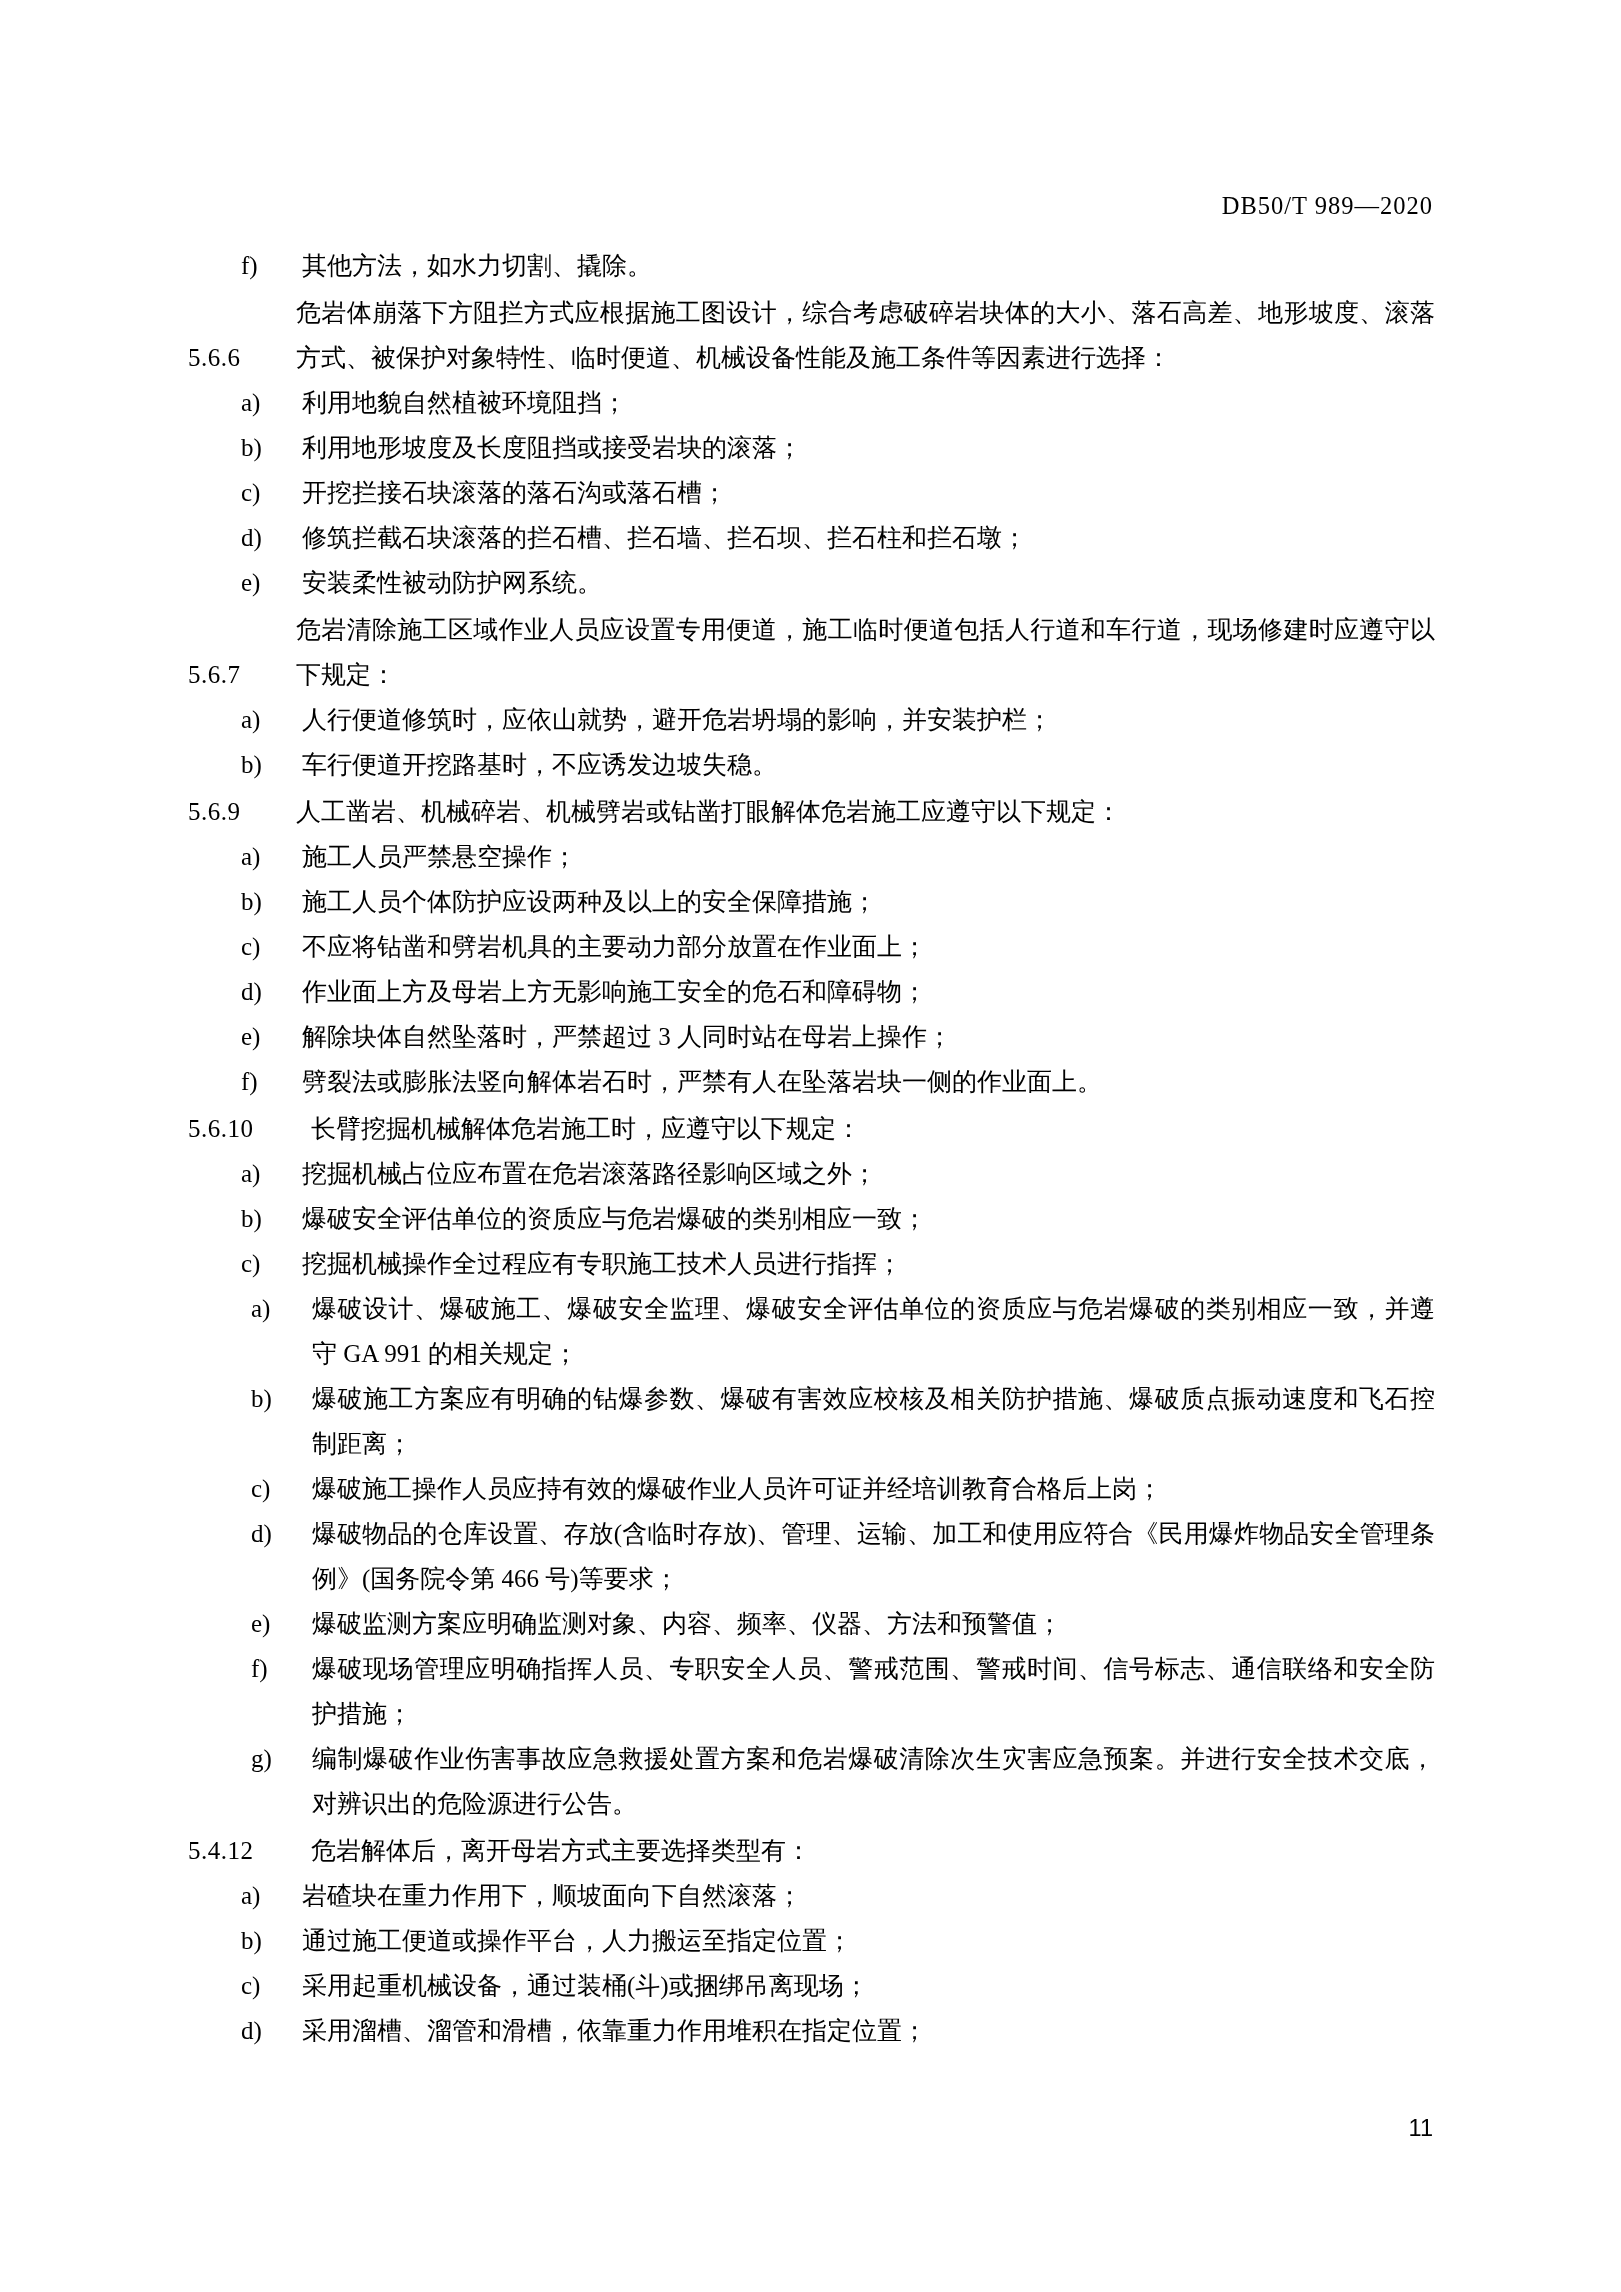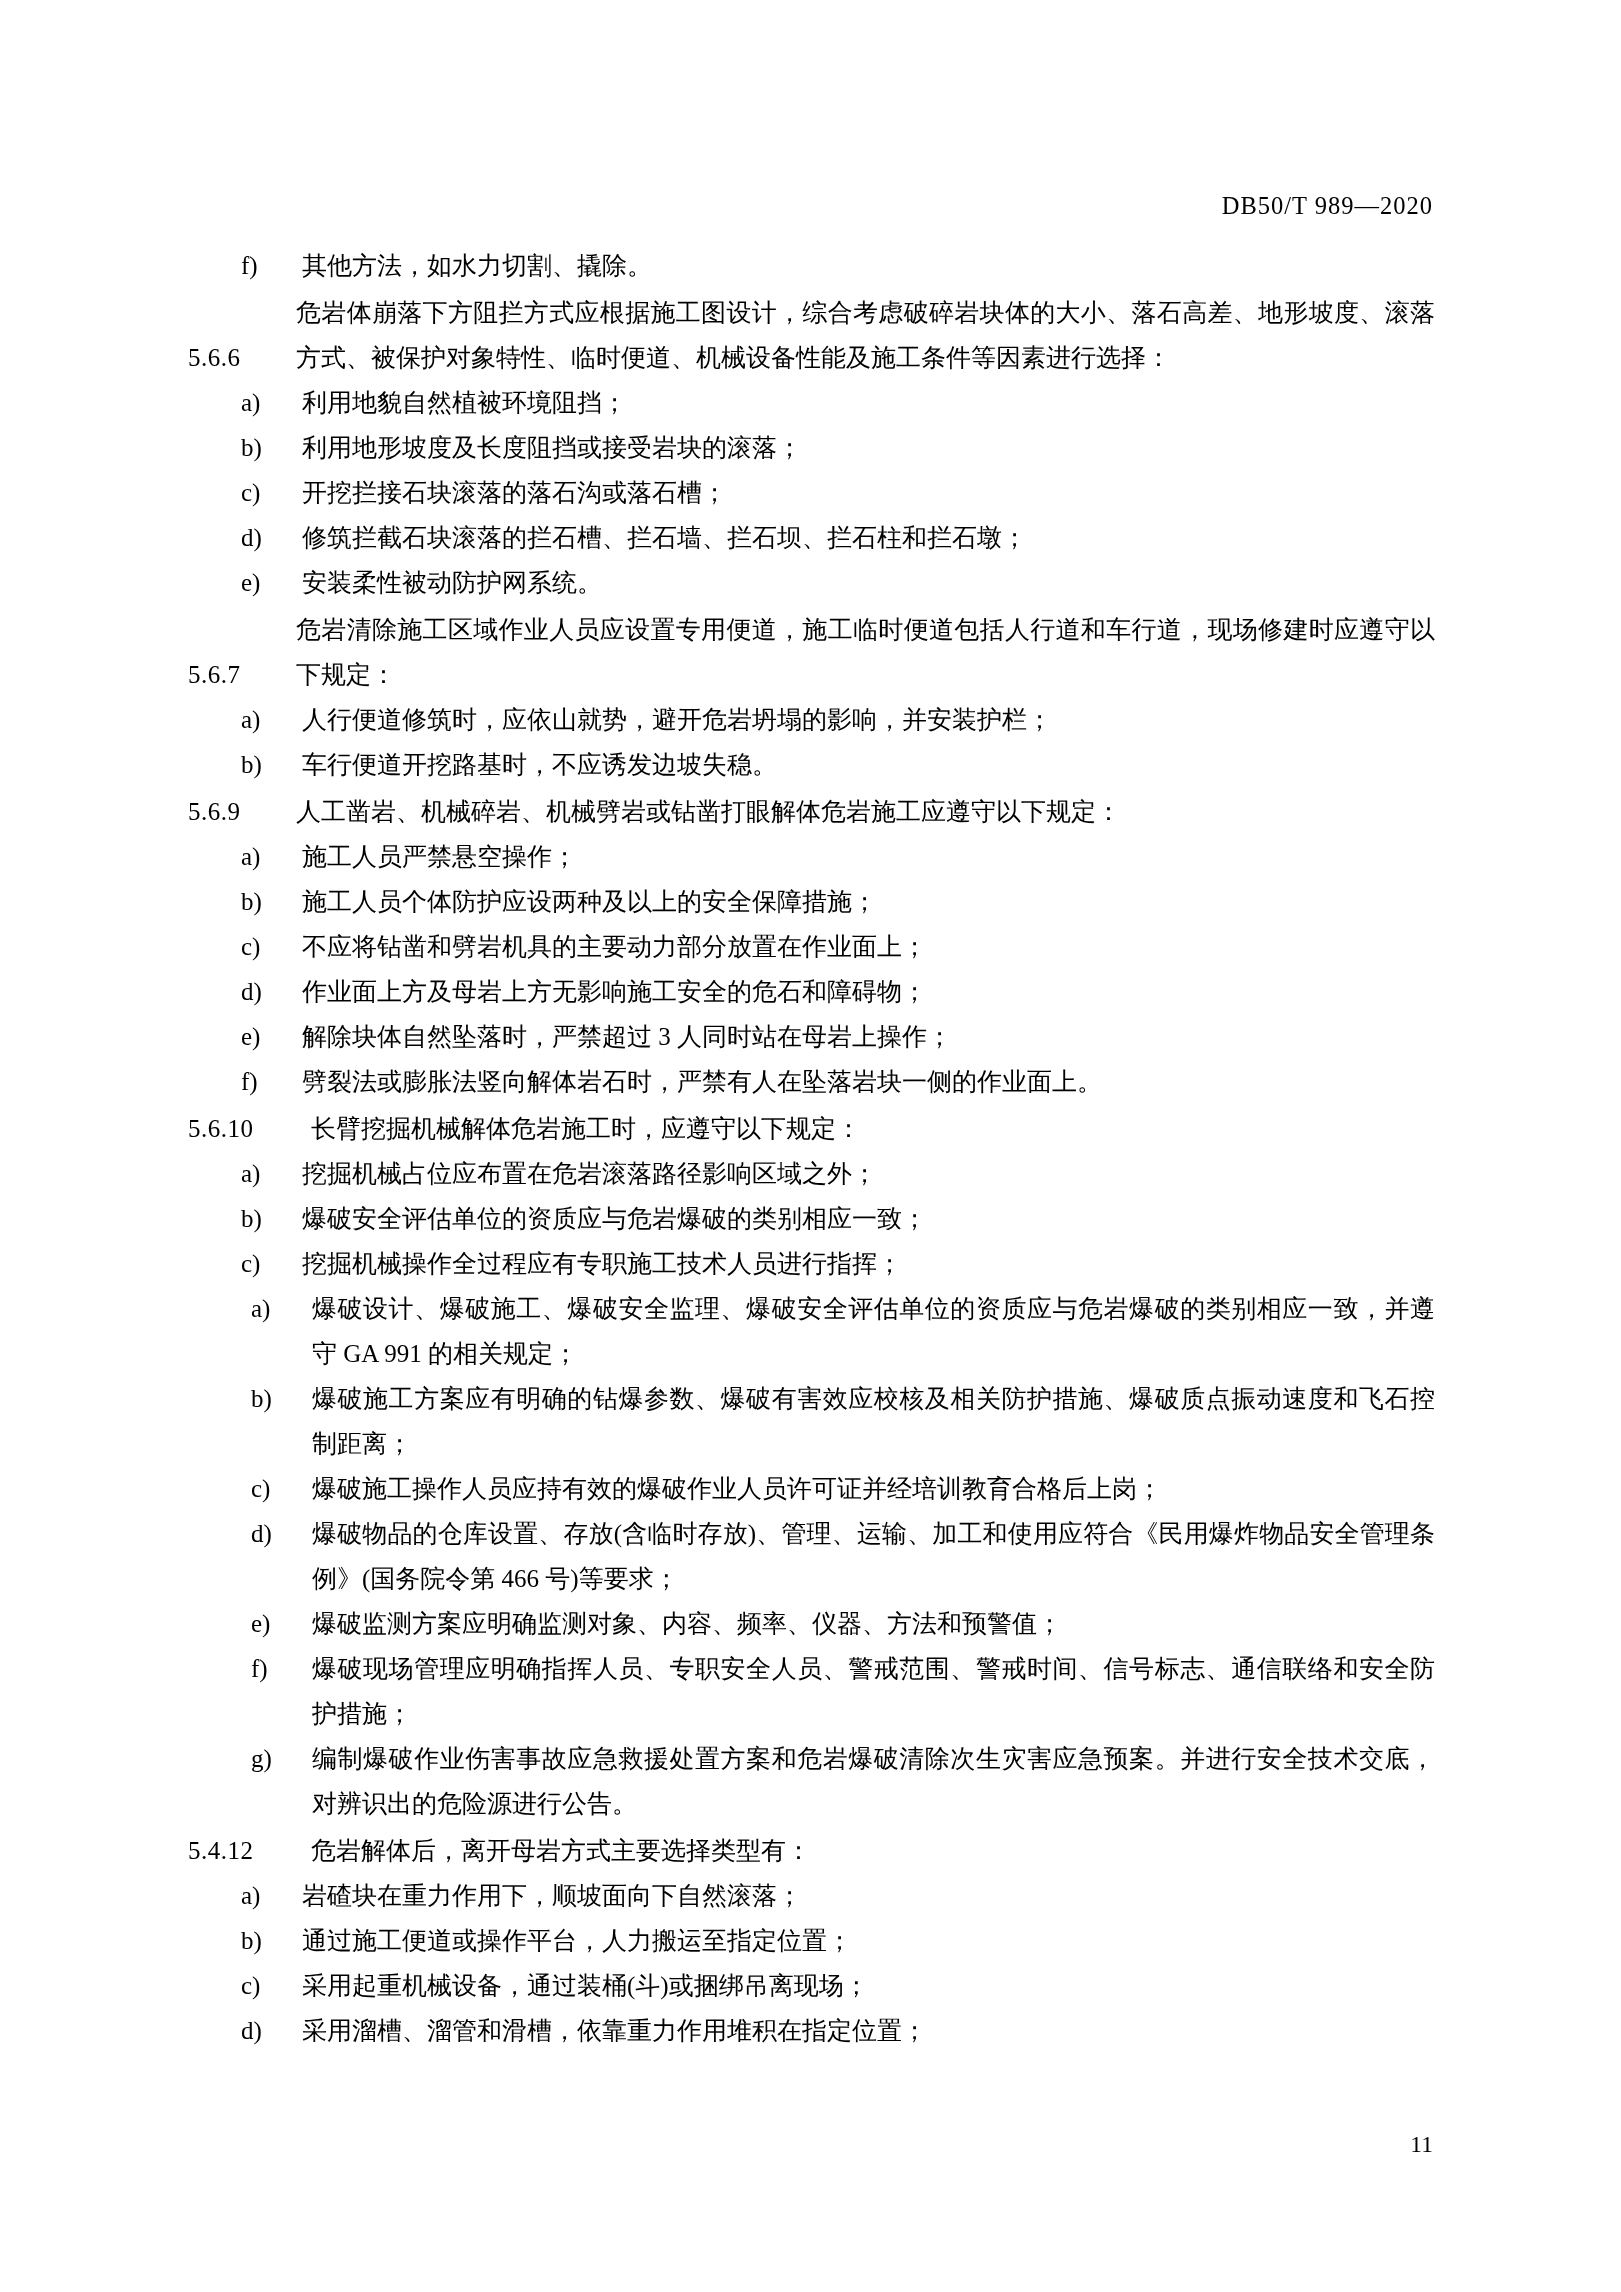--- a/index.html
+++ b/index.html
@@ -78,24 +78,24 @@
     font-size: 25px;
     line-height: 45px;
     text-align: justify;
     text-justify: inter-ideograph;
   }
   .item.deep {
     margin-left: 63px;
   }
   .footer-page {
     position: absolute;
-    bottom: 135px;
+    bottom: 151px;
     right: 188px;
     font-size: 23.5px;
-    font-family: Liberation Serif, serif;
+    font-family: Liberation Sans, sans-serif;
   }
 </style>
 </head>
 <body>
 
 <div class="page">
 
   <div class="header">DB50/T 989—2020</div>
 
   <div class="content">

